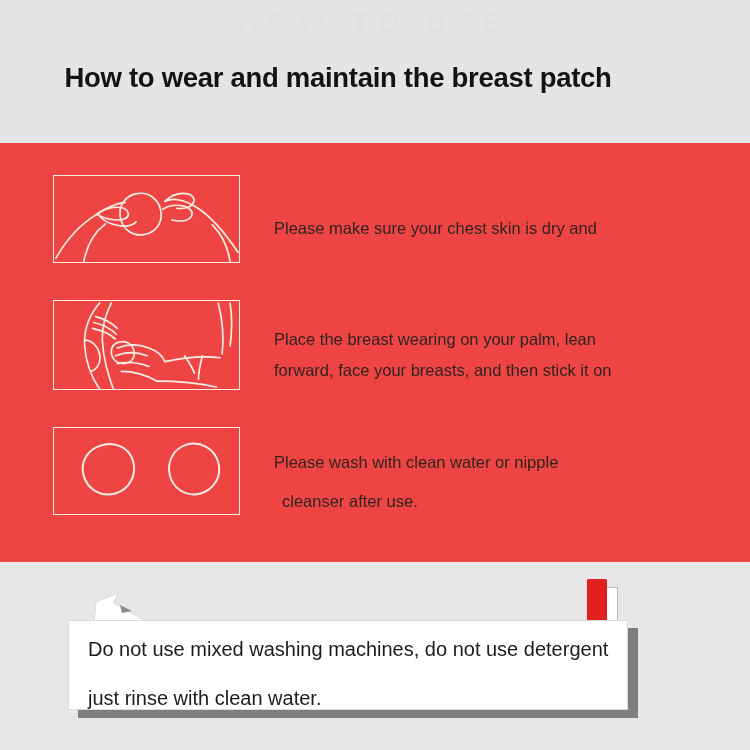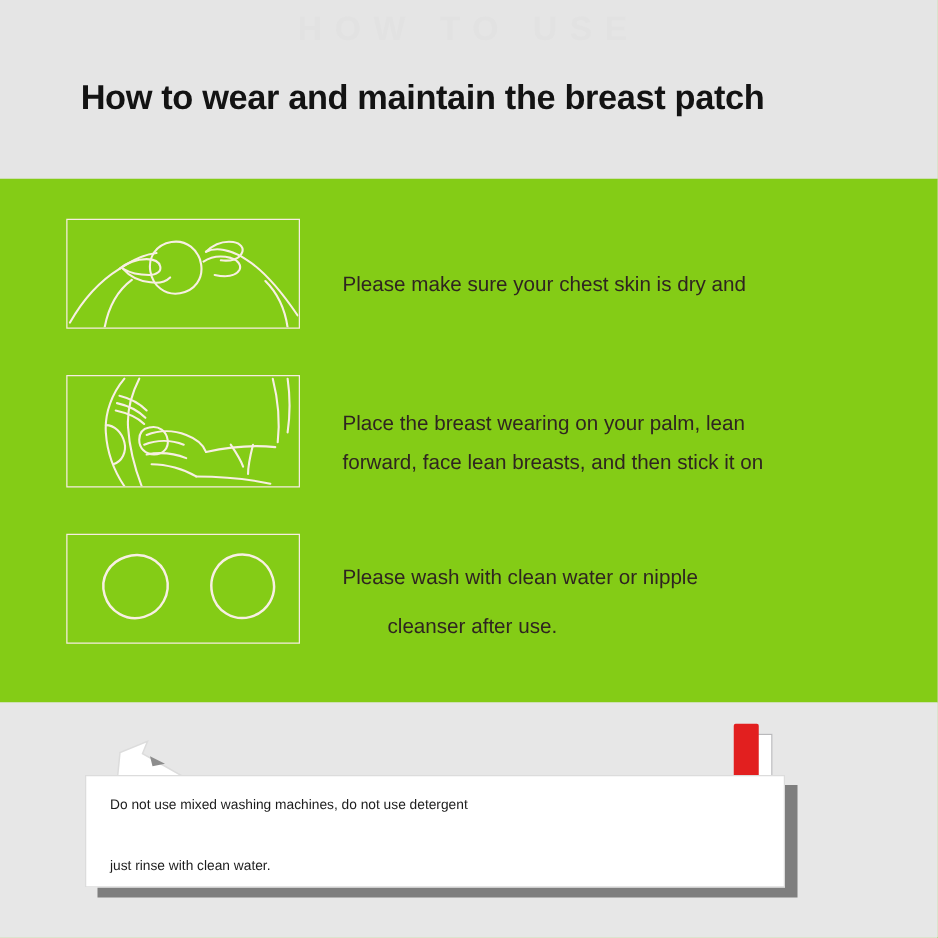--- a/index.html
+++ b/index.html
@@ -47,21 +47,21 @@
     font-weight: bold;
     color: #131313;
     letter-spacing: -0.3px;
   }
 
   
   .tan-band {
     position: absolute;
     left: 0; top: 143px;
     width: 750px; height: 419px;
-    background: #84cc16;
+    background: #ef4444;
   }
 
   .step {
     position: absolute;
     left: 0;
     width: 750px;
   }
   .step-1 { top: 32px; }
   .step-2 { top: 157px; }
   .step-3 { top: 284px; }
@@ -84,21 +84,21 @@
   .step-text {
     position: absolute;
     left: 274px;
     width: 450px;
     color: #2f2520;
     font-size: 16.5px;
   }
   .step-text.s1 { top: 42px; line-height: 1.38; }
   .step-text.s2 { top: 24px; line-height: 1.88; }
   .step-text.s3 { top: 16px; line-height: 2.35; }
-  .step-text.s3 .ln2 { padding-left: 8px; margin-left: 28px; }
+  .step-text.s3 .ln2 { padding-left: 8px; }
 
   
   .footer-band {
     position: absolute;
     left: 0; top: 562px;
     width: 750px; height: 188px;
     background: #e7e7e7;
   }
 
   .bang {
@@ -158,21 +158,21 @@
     position: absolute;
     left: 92px; top: 591px;
     width: 56px; height: 32px;
   }
   .bubble-tail svg { display:block; width:100%; height:100%; }
 
   .warn-line {
     position: absolute;
     left: 19px;
     color: #1c1c1c;
-    font-size: 11px;
+    font-size: 20px;
     white-space: nowrap;
   }
   .warn-l1 { top: 17px; }
   .warn-l2 { top: 46px; }
   .warn-l3 { top: 66px; }
 </style>
 </head>
 <body>
 
 <div id="page">
@@ -234,21 +234,21 @@
             <path d="M132 56 C136 62 140 68 142 74"></path>
             <path d="M150 56 C148 64 146 72 146 80"></path>
 
             <path d="M166 2 C170 18 172 36 170 54"></path>
             <path d="M178 2 C180 16 180 32 178 46"></path>
           </g>
         </svg>
       </div>
       <div class="step-text s2">
         <div>Place the breast wearing on your palm, lean</div>
-        <div>forward, face lean breasts, and then stick it on</div>
+        <div>forward, face your breasts, and then stick it on</div>
       </div>
     </div>
 
     <div class="step step-3">
       <div class="thumb thumb-3">
         <svg viewBox="0 0 187 88" preserveAspectRatio="none" aria-hidden="true">
           <g fill="none" stroke="#f8efe3" stroke-width="2">
             <path d="M47 18 C61 13 76 20 80 34 C84 48 76 63 62 67 C48 71 34 63 30 49 C26 35 34 22 47 18 Z"></path>
             <path d="M134 17 C148 13 162 21 166 35 C170 49 162 63 148 67 C134 71 120 62 117 48 C114 34 121 21 134 17 Z"></path>
           </g>

